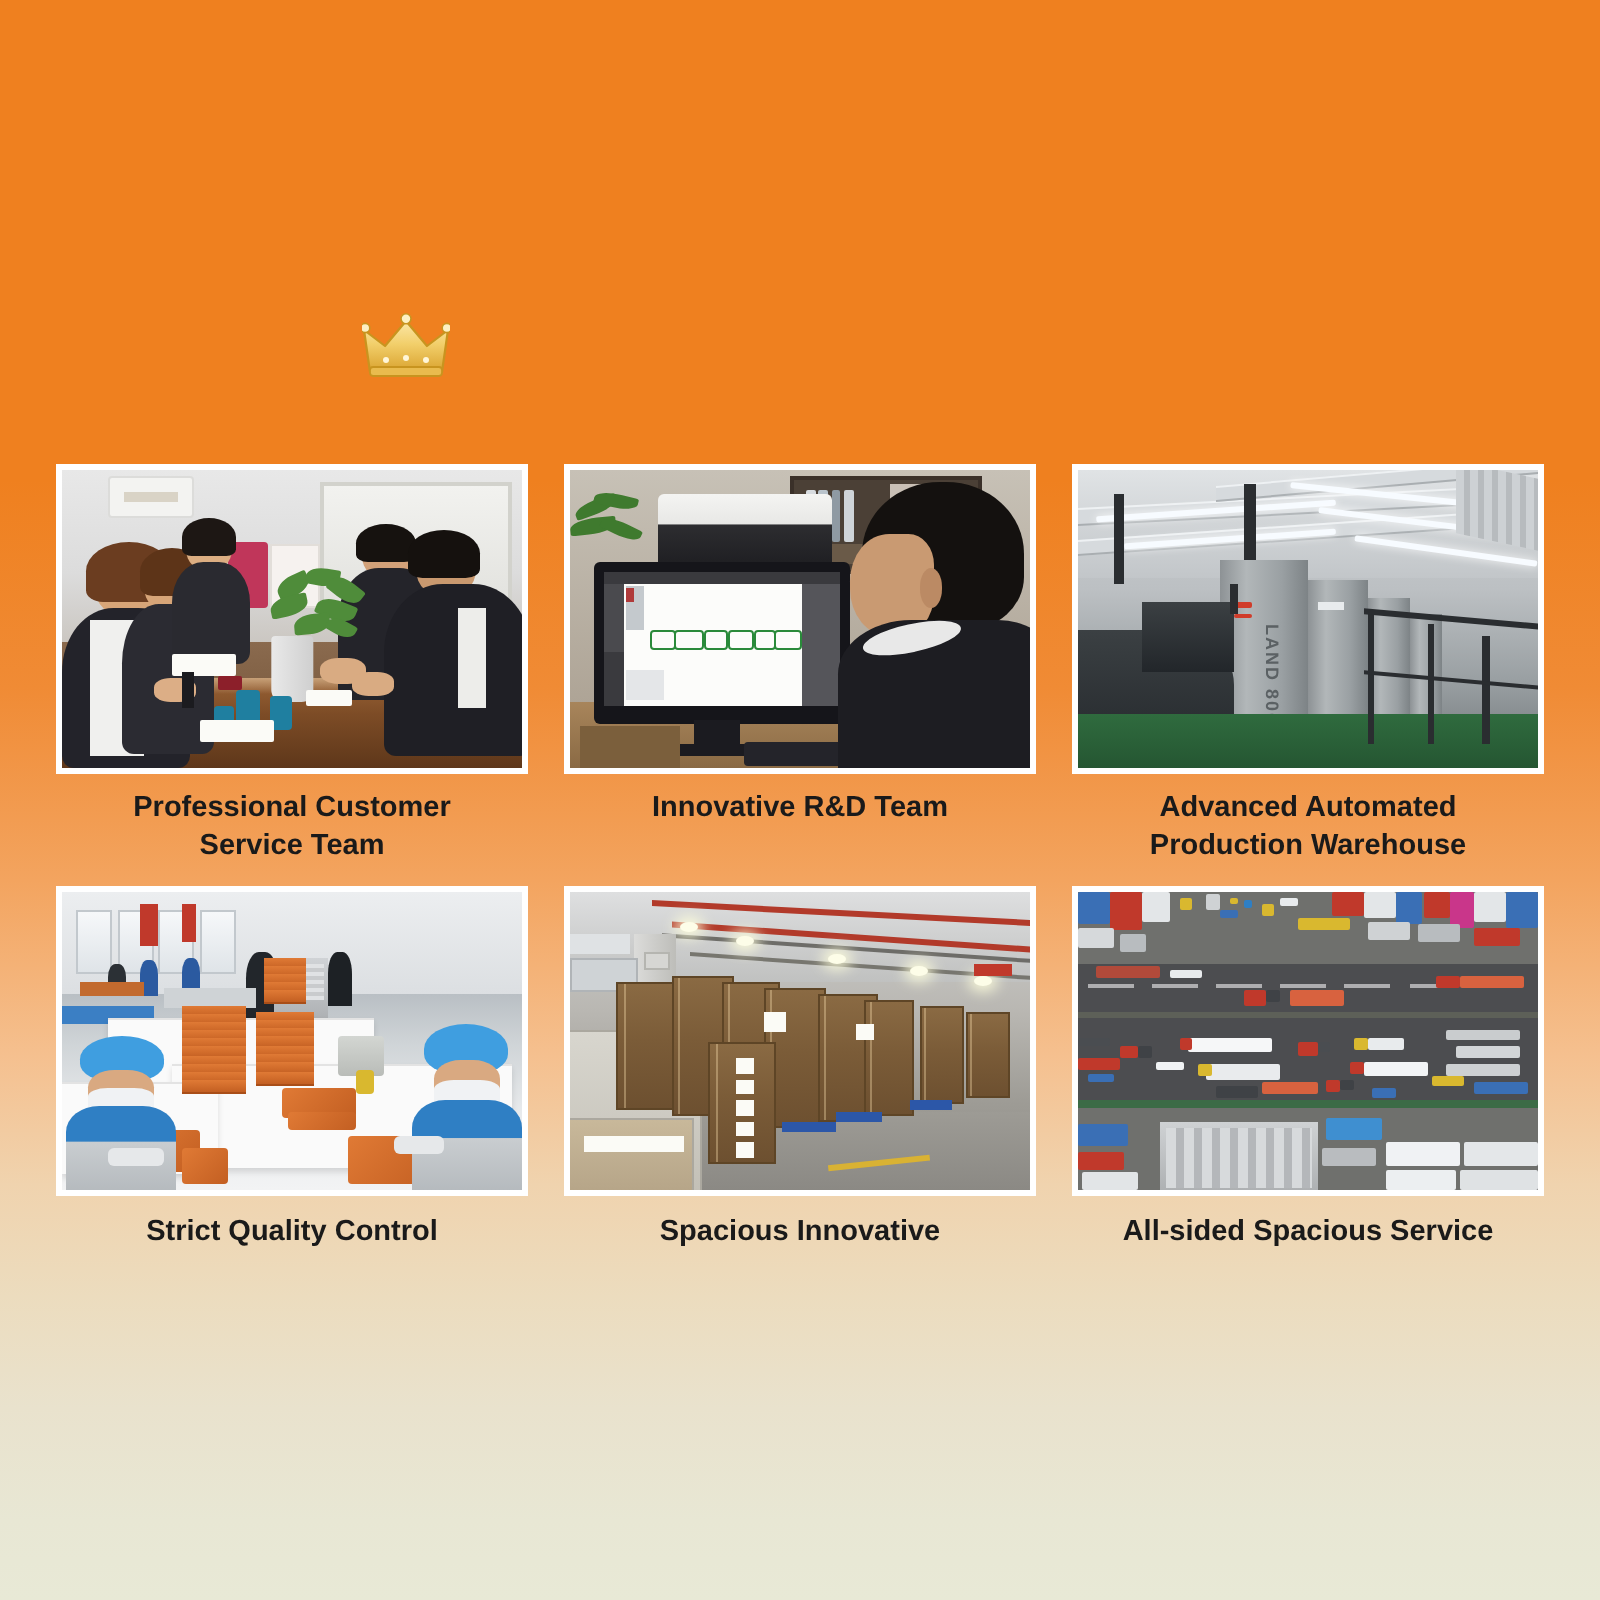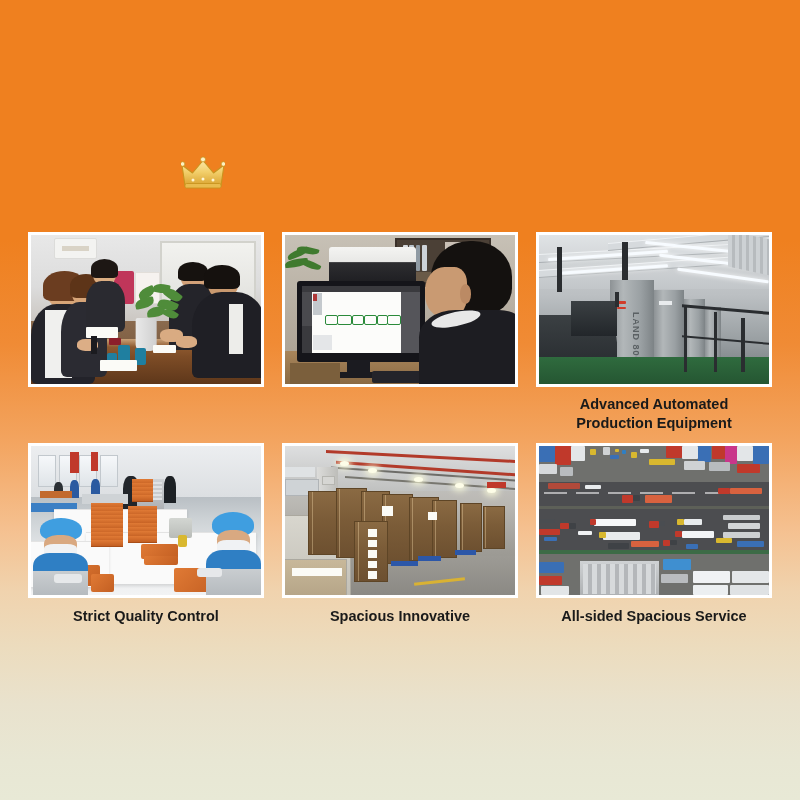--- a/index.html
+++ b/index.html
@@ -313,20 +313,22 @@
           <div class="cup" style="left:38%;top:74%;width:5%;height:12%;"></div>
           <div class="cup" style="left:45%;top:76%;width:5%;height:11%;"></div>
           <div class="cup" style="left:33%;top:79%;width:4.5%;height:8%;background:#1f7fa0;"></div>
           <div class="paper" style="left:24%;top:62%;width:14%;height:7%;"></div>
           <div class="paper" style="left:30%;top:84%;width:16%;height:7%;"></div>
           <div class="paper" style="left:53%;top:74%;width:10%;height:5%;"></div>
           <div style="position:absolute;left:26%;top:68%;width:2.5%;height:12%;background:#1b1b1f;"></div>
           <div style="position:absolute;left:34%;top:69%;width:5%;height:5%;background:#8c1f2a;border-radius:1px;"></div>
         </div>
       </div>
+      <div class="card-caption">Professional Customer
+Service Team</div>
     </div>
 
     <div class="card row1">
       <div class="card-photo">
         <div class="photo-inner ph-rd">
           <div class="bg-wall"></div>
           <div class="shelf">
             <i class="bk" style="left:6%;background:#d8dce0;"></i>
             <i class="bk" style="left:13%;background:#b9c3cb;"></i>
             <i class="bk" style="left:20%;background:#8f9aa3;"></i>
@@ -370,20 +372,21 @@
           <div style="position:absolute;left:2%;bottom:0;width:22%;height:14%;background:#7b5f3c;"></div>
           <div class="person">
             <div class="hair"></div>
             <div class="face"></div>
             <div class="ear"></div>
             <div class="shirt"></div>
             <div class="collar"></div>
           </div>
         </div>
       </div>
+      <div class="card-caption">Innovative R&amp;D Team</div>
     </div>
 
     <div class="card row1">
       <div class="card-photo">
         <div class="photo-inner ph-press">
           <div class="ceil"></div>
 
           <div class="duct" style="left:0;top:9%;width:100%;height:5%;transform:skewY(-3deg);"></div>
           <div class="duct" style="left:0;top:18%;width:100%;height:4%;transform:skewY(-4deg);"></div>
           <div class="duct" style="left:30%;top:1%;width:70%;height:4%;transform:skewY(-5deg);"></div>
@@ -413,21 +416,21 @@
           <div class="floor"></div>
 
           <div class="rail" style="left:63%;top:48%;width:1.5%;height:44%;"></div>
           <div class="rail" style="left:76%;top:52%;width:1.5%;height:40%;"></div>
           <div class="rail" style="left:88%;top:56%;width:1.5%;height:36%;"></div>
           <div class="rail" style="left:62%;top:49%;width:38%;height:2%;transform:skewY(5deg);"></div>
           <div class="rail" style="left:62%;top:70%;width:38%;height:1.6%;transform:skewY(5deg);"></div>
         </div>
       </div>
       <div class="card-caption">Advanced Automated
-Production Equipment</div>
+Production Warehouse</div>
     </div>
 
     <div class="card row2">
       <div class="card-photo">
         <div class="photo-inner ph-qc">
           <div class="backwall"></div>
           <div class="win" style="left:3%;"></div>
           <div class="win" style="left:12%;"></div>
           <div class="win" style="left:21%;"></div>
           <div class="win" style="left:30%;"></div>

